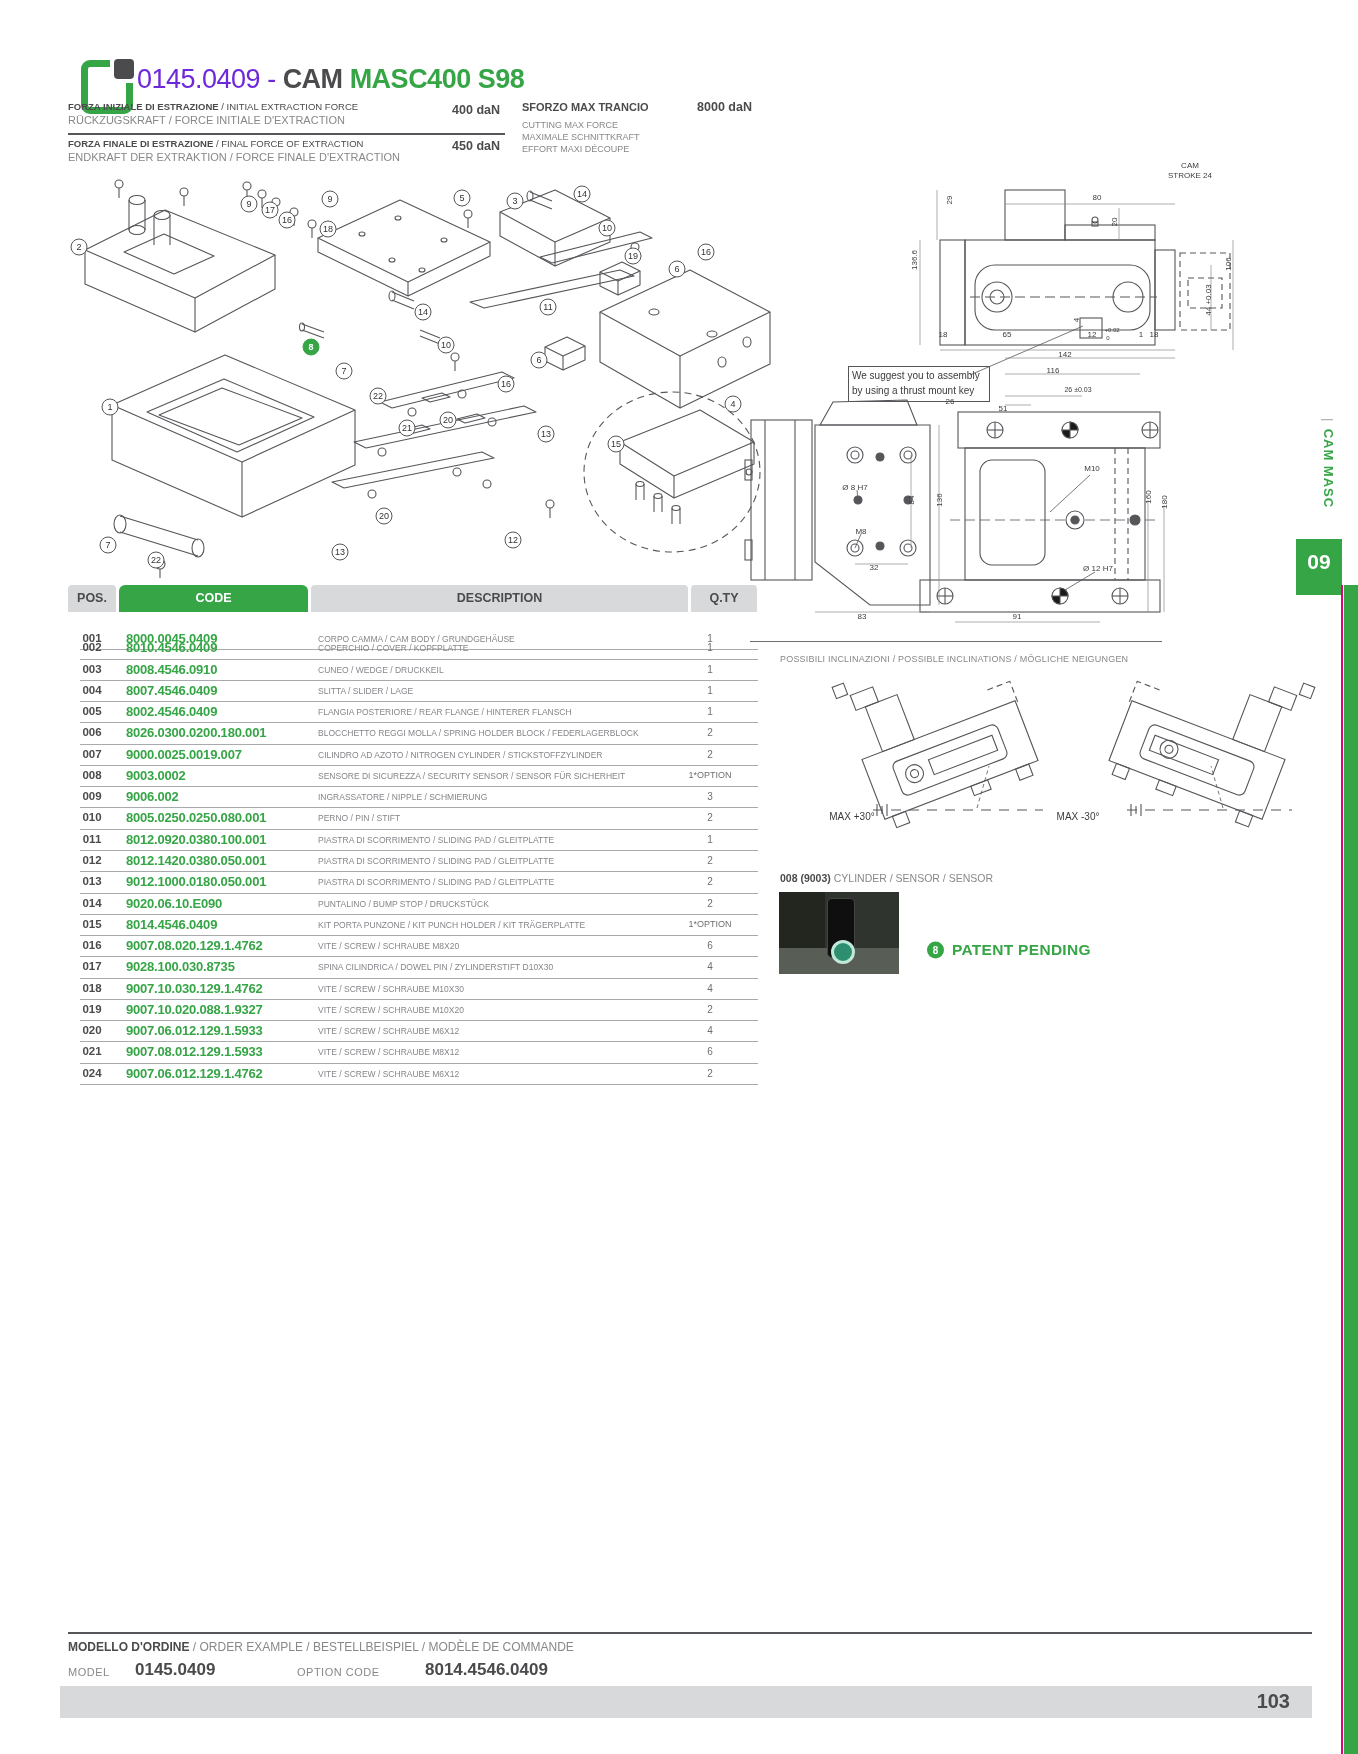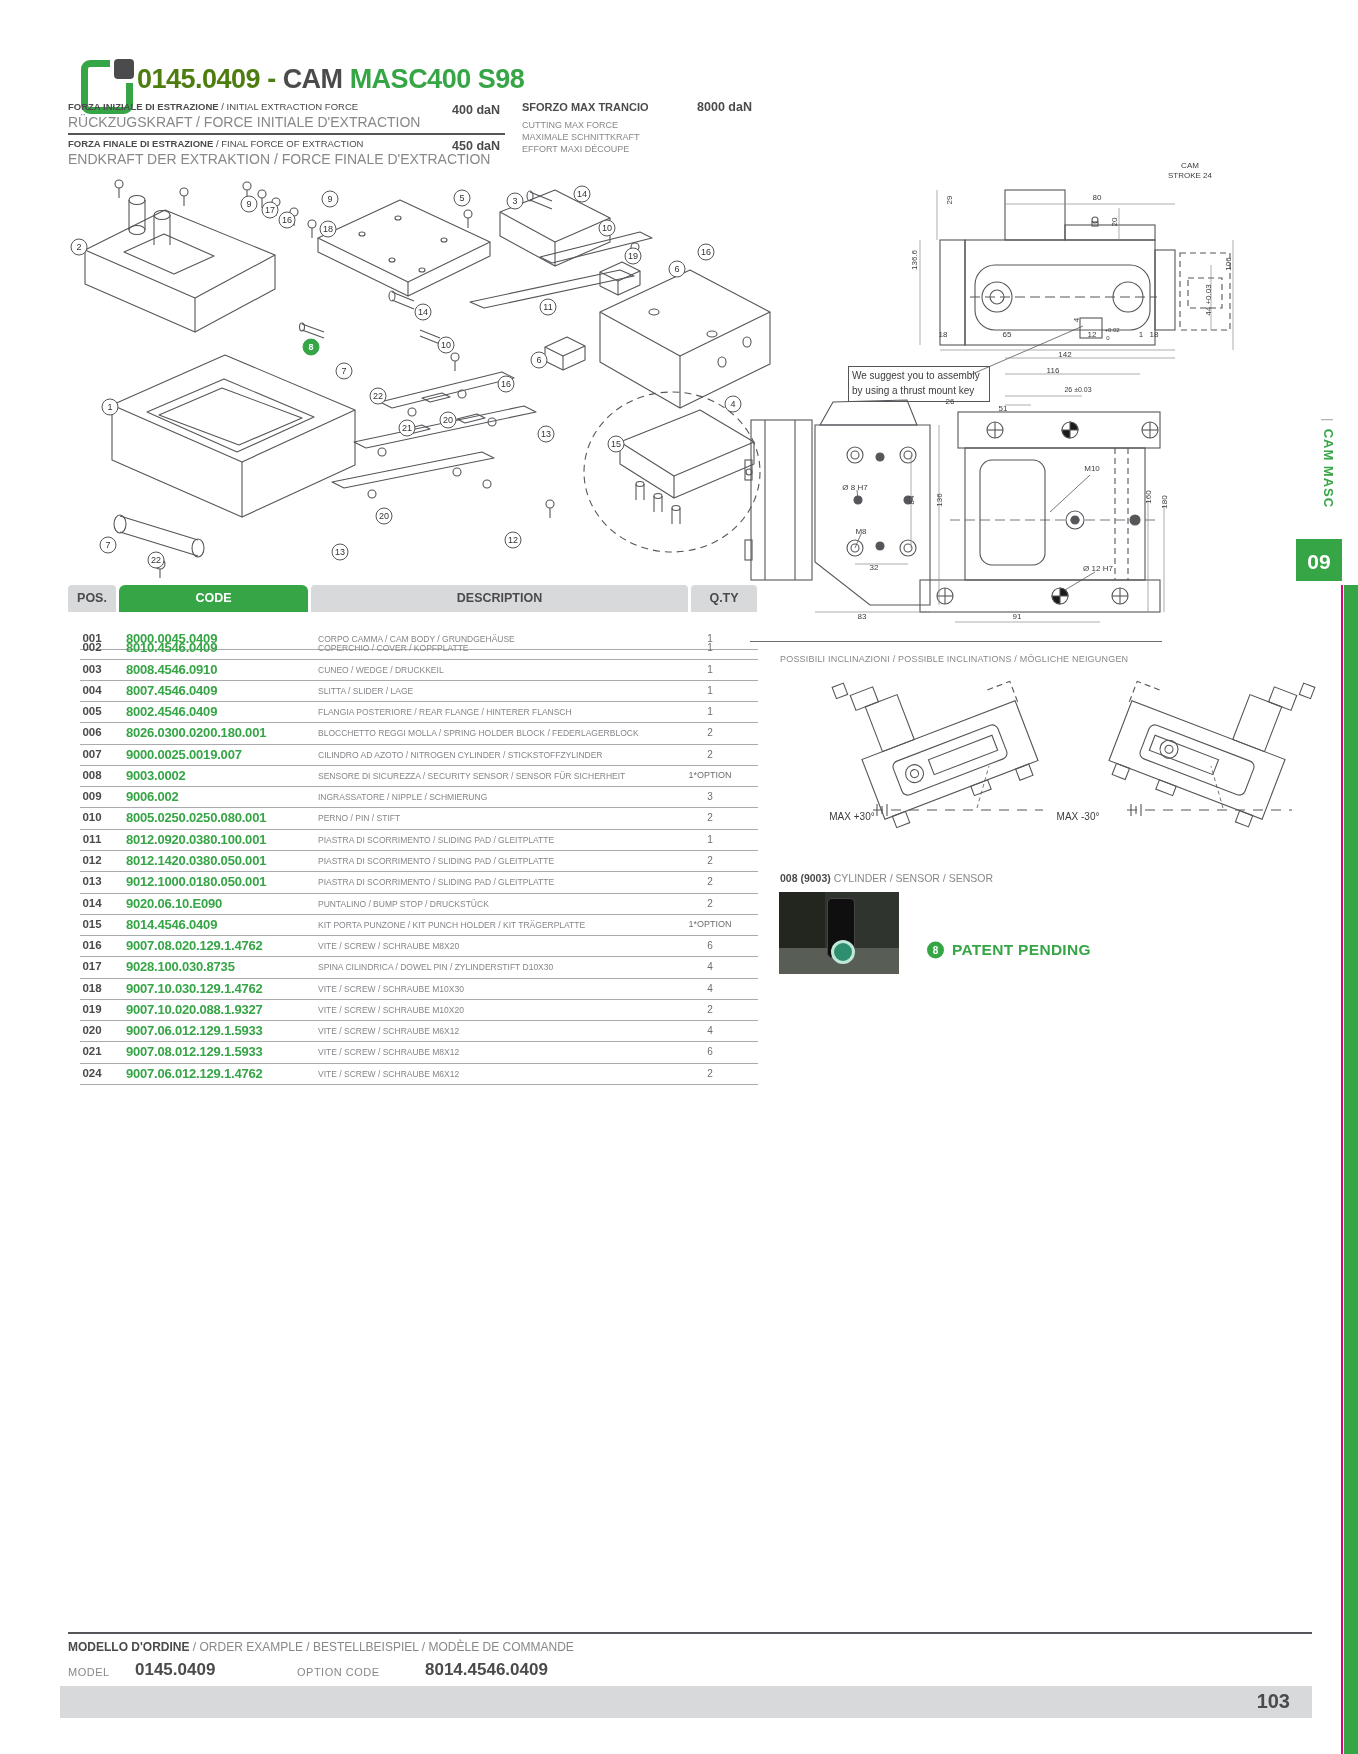--- a/index.html
+++ b/index.html
@@ -4,27 +4,27 @@
 <style>
   html,body{margin:0;padding:0;background:#fff;}
   #page{position:relative;width:1358px;height:1754px;background:#fff;overflow:hidden;
         font-family:"Liberation Sans","DejaVu Sans",sans-serif;color:#4b4b4d;}
   .abs{position:absolute;}
   
   #brand-icon{left:81px;top:60px;width:38px;height:40px;border:7px solid #36a546;border-radius:9px;}
   #brand-icon .gapsq{position:absolute;right:-10px;top:-10px;width:26px;height:26px;background:#fff;}
   #brand-icon .darksq{position:absolute;right:-8px;top:-8px;width:20px;height:20px;background:#4b4b4d;border-radius:4px;}
   #title{left:137px;top:64px;font-size:27px;letter-spacing:-0.5px;white-space:nowrap;}
-  #title .t-code{color:#4d7c0f;font-weight:bold;}
+  #title .t-code{color:#6d28d9;font-weight:normal;}
   #title .t-dark{color:#4b4b4d;font-weight:bold;}
   #title .t-green{color:#36a546;font-weight:bold;}
   
   .spec-l1{font-size:9.5px;color:#4b4b4d;white-space:nowrap;}
   .spec-l1 b{font-weight:bold;}
-  .spec-l2{font-size:14px;color:#87888a;white-space:nowrap;}
+  .spec-l2{font-size:11px;color:#87888a;white-space:nowrap;}
   .spec-val{font-size:12.5px;font-weight:bold;color:#4b4b4d;text-align:right;width:80px;}
   #spec-rule{left:68px;top:133px;width:437px;height:2px;background:#55565a;}
   #spec-right-title{left:522px;top:101px;font-size:11px;font-weight:bold;}
   #spec-right-value{left:672px;top:100px;width:80px;text-align:right;font-size:12.5px;font-weight:bold;}
   .spec-r-line{left:522px;font-size:9px;color:#87888a;}
   
   svg{position:absolute;overflow:visible;}
   .dim{position:absolute;font-size:8px;color:#3c3c3e;white-space:nowrap;transform:translate(-50%,-50%);}
   .callout{position:absolute;width:15px;height:15px;border-radius:50%;border:1px solid #55565a;
            background:#fff;color:#333;font-size:9px;line-height:15px;text-align:center;
@@ -68,21 +68,21 @@
   #option-label{left:297px;top:1666px;font-size:11px;color:#87888a;letter-spacing:0.5px;}
   #option-value{left:425px;top:1660px;font-size:17px;font-weight:bold;color:#4b4b4d;}
   
   #footer-bar{left:60px;top:1686px;width:1252px;height:32px;background:#d8d9da;}
   #page-number{left:1200px;top:1690px;width:90px;text-align:right;font-size:20px;font-weight:bold;color:#4b4b4d;}
   
   #side-vertical{left:1336px;top:418px;width:120px;height:14px;transform-origin:0 0;transform:rotate(90deg);
                  font-size:13px;white-space:nowrap;}
   #side-vertical .pipe{color:#a7a8aa;font-weight:normal;}
   #side-vertical .lbl{color:#36a546;font-weight:bold;letter-spacing:1px;}
-  #section-tab{left:1296px;top:539px;width:46px;height:42px;background:#36a546;color:#fff;
+  #section-tab{left:1296px;top:539px;width:46px;height:56px;background:#36a546;color:#fff;
                font-size:21px;font-weight:bold;text-align:center;line-height:46px;}
   #edge-magenta{left:1341px;top:585px;width:2px;height:1169px;background:#e5007d;}
   #edge-green{left:1344px;top:585px;width:14px;height:1169px;background:#36a546;}
 </style>
 </head>
 <body>
 
 <div id="page">
 
   <div class="abs" id="brand-icon">

